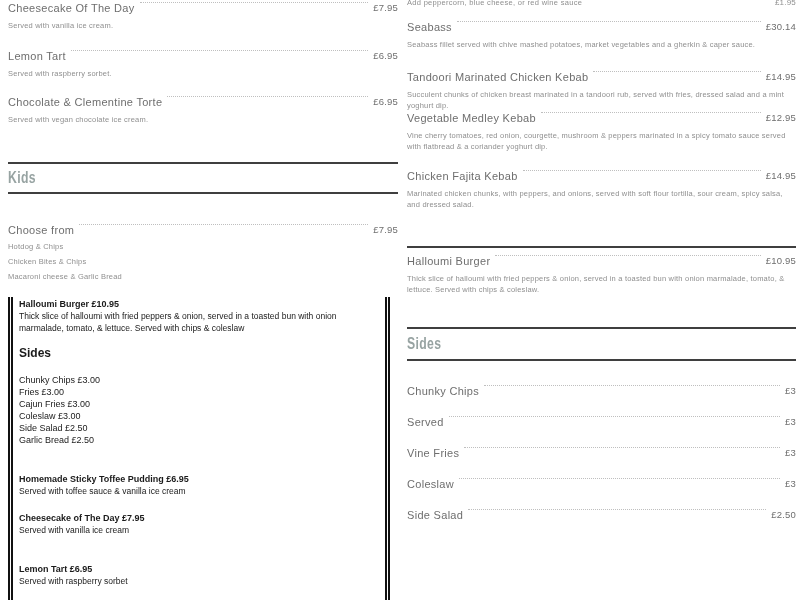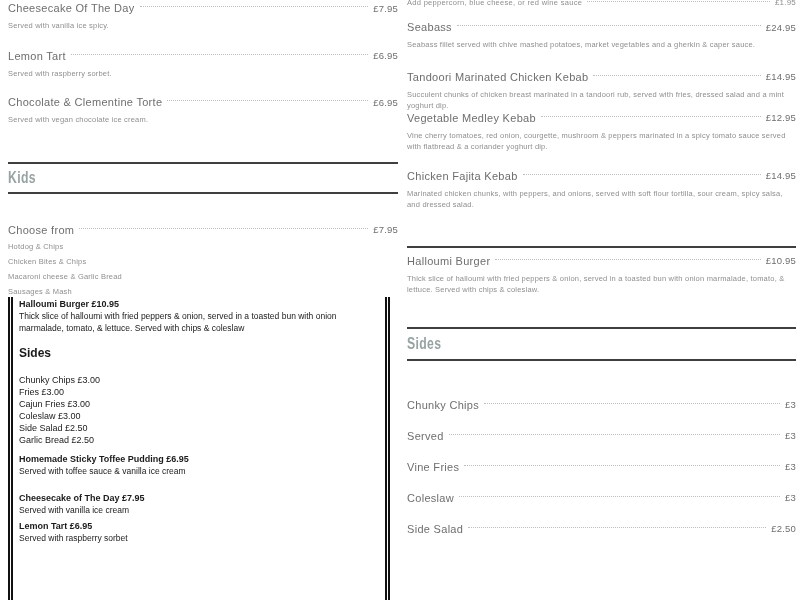--- a/index.html
+++ b/index.html
@@ -4,21 +4,21 @@
 <style>
   * { margin:0; padding:0; box-sizing:border-box; }
   html,body { width:800px; height:600px; background:#ffffff; }
   body { font-family:"Liberation Sans", sans-serif; }
   .page { position:relative; width:800px; height:600px; overflow:hidden; background:#fff; }
 
   .col { position:absolute; top:0; }
   .col-left  { left:8px;   width:390px; }
   .col-right { left:407px; width:389px; }
 
-  .row { display:flex; align-items:center; }
+  .row { display:flex; align-items:flex-start; }
   .name { font-size:11px; color:#6e6e6e; letter-spacing:.3px; white-space:nowrap; }
   .dots { flex:1; border-bottom:1px dotted #bfbfbf; margin:0 5px 3px 5px; min-width:10px; }
   .price { font-size:9.5px; color:#6e6e6e; letter-spacing:.2px; white-space:nowrap; }
   .desc { font-size:7.5px; color:#8f8f8f; letter-spacing:.2px; line-height:11.5px; margin-top:6px; }
   .small-row .name { font-size:7.5px; color:#8f8f8f; }
   .small-row .price { font-size:8px; color:#8f8f8f; }
   .opt { font-size:7.5px; color:#8f8f8f; letter-spacing:.2px; line-height:15px; }
 
   .rule { height:2px; background:#3f3f3f; width:100%; }
   .sec-h { font-size:17px; font-weight:700; color:#97a3a2; letter-spacing:.5px;
@@ -40,21 +40,21 @@
 <div class="page">
 
   <div class="col col-left">
 
     <div class="mi" style="margin-top:2px">
       <div class="row">
         <span class="name">Cheesecake Of The Day</span>
         <span class="dots"></span>
         <span class="price">£7.95</span>
       </div>
-      <div class="desc">Served with vanilla ice spicy.</div>
+      <div class="desc">Served with vanilla ice cream.</div>
     </div>
 
     <div class="mi" style="margin-top:18px">
       <div class="row">
         <span class="name">Lemon Tart</span>
         <span class="dots"></span>
         <span class="price">£6.95</span>
       </div>
       <div class="desc">Served with raspberry sorbet.</div>
     </div>
@@ -75,68 +75,67 @@
     <div class="mi" style="margin-top:30px">
       <div class="row">
         <span class="name">Choose from</span>
         <span class="dots"></span>
         <span class="price">£7.95</span>
       </div>
       <div style="margin-top:3px">
         <div class="opt">Hotdog &amp; Chips</div>
         <div class="opt">Chicken Bites &amp; Chips</div>
         <div class="opt">Macaroni cheese &amp; Garlic Bread</div>
-        <div class="opt">Sausages &amp; Mash</div>
       </div>
     </div>
   </div>
 
   <div class="box">
     <div class="bx-title">Halloumi Burger £10.95</div>
     <div class="bx-desc">Thick slice of halloumi with fried peppers &amp; onion, served in a toasted bun with onion marmalade, tomato, &amp; lettuce.  Served with chips &amp; coleslaw</div>
 
     <div class="bx-h" style="margin-top:12px">Sides</div>
     <div style="margin-top:14px">
       <div class="bx-item">Chunky Chips £3.00</div>
       <div class="bx-item">Fries £3.00</div>
       <div class="bx-item">Cajun Fries £3.00</div>
       <div class="bx-item">Coleslaw £3.00</div>
       <div class="bx-item">Side Salad £2.50</div>
       <div class="bx-item">Garlic Bread £2.50</div>
     </div>
 
 
-    <div style="margin-top:8px">
+    <div style="margin-top:28px">
       <div class="bx-dname">Homemade Sticky Toffee Pudding £6.95</div>
       <div class="bx-ddesc">Served with toffee sauce &amp; vanilla ice cream</div>
     </div>
     <div style="margin-top:17px">
       <div class="bx-dname">Cheesecake of The Day £7.95</div>
       <div class="bx-ddesc">Served with vanilla ice cream</div>
     </div>
-    <div style="margin-top:6px">
+    <div style="margin-top:29px">
       <div class="bx-dname">Lemon Tart £6.95</div>
       <div class="bx-ddesc">Served with raspberry sorbet</div>
     </div>
 
   </div>
 
   <div class="col col-right">
 
     <div class="row small-row" style="margin-top:-2px">
       <span class="name">Add peppercorn, blue cheese, or red wine sauce</span>
       <span class="dots"></span>
       <span class="price">£1.95</span>
     </div>
 
     <div class="mi" style="margin-top:14px">
       <div class="row">
         <span class="name">Seabass</span>
         <span class="dots"></span>
-        <span class="price">£24.95</span>
+        <span class="price">£30.14</span>
       </div>
       <div class="desc">Seabass fillet served with chive mashed potatoes, market vegetables and a gherkin &amp; caper sauce.</div>
     </div>
 
     <div class="mi" style="margin-top:20px">
       <div class="row">
         <span class="name">Tandoori Marinated Chicken Kebab</span>
         <span class="dots"></span>
         <span class="price">£14.95</span>
       </div>
@@ -170,21 +169,21 @@
         <span class="dots"></span>
         <span class="price">£10.95</span>
       </div>
       <div class="desc">Thick slice of halloumi with fried peppers &amp; onion, served in a toasted bun with onion marmalade, tomato, &amp; lettuce. Served with chips &amp; coleslaw.</div>
     </div>
 
     <div class="rule" style="margin-top:31px"></div>
     <div class="sec-h" style="margin-top:5px">Sides</div>
     <div class="rule" style="margin-top:5px"></div>
 
-    <div class="row" style="margin-top:38px">
+    <div class="row" style="margin-top:24px">
       <span class="name">Chunky Chips</span>
       <span class="dots"></span>
       <span class="price">£3</span>
     </div>
     <div class="row" style="margin-top:19px">
       <span class="name">Served</span>
       <span class="dots"></span>
       <span class="price">£3</span>
     </div>
     <div class="row" style="margin-top:19px">

